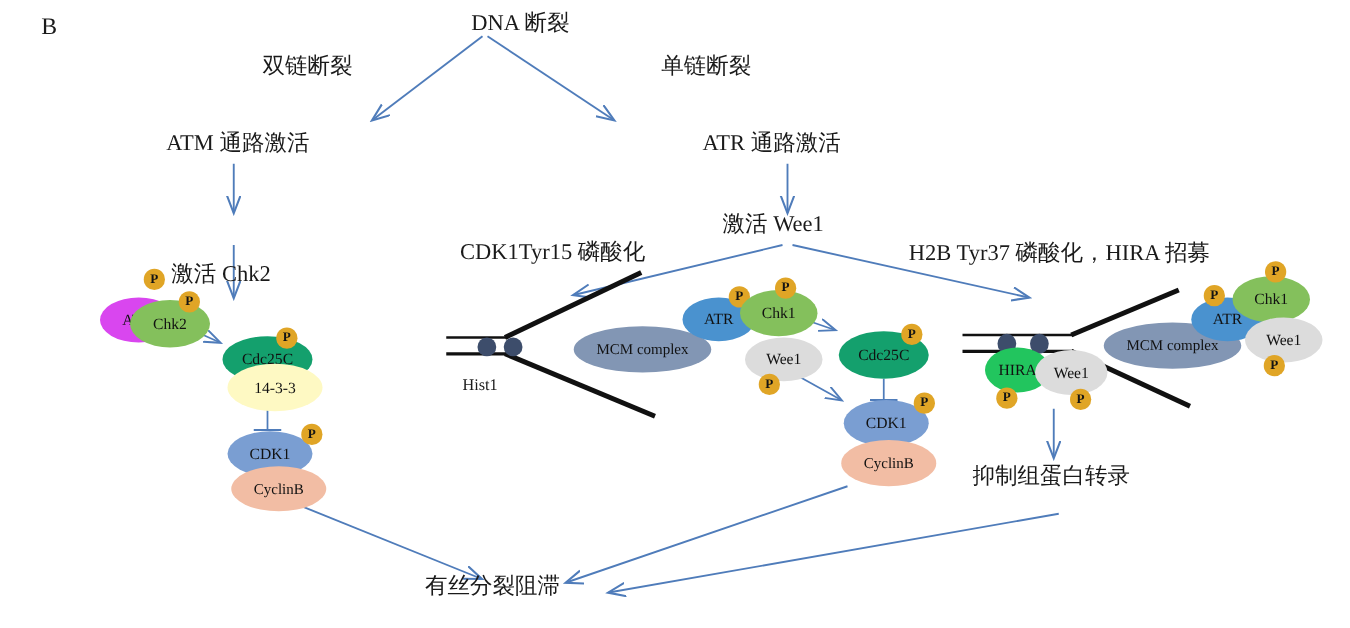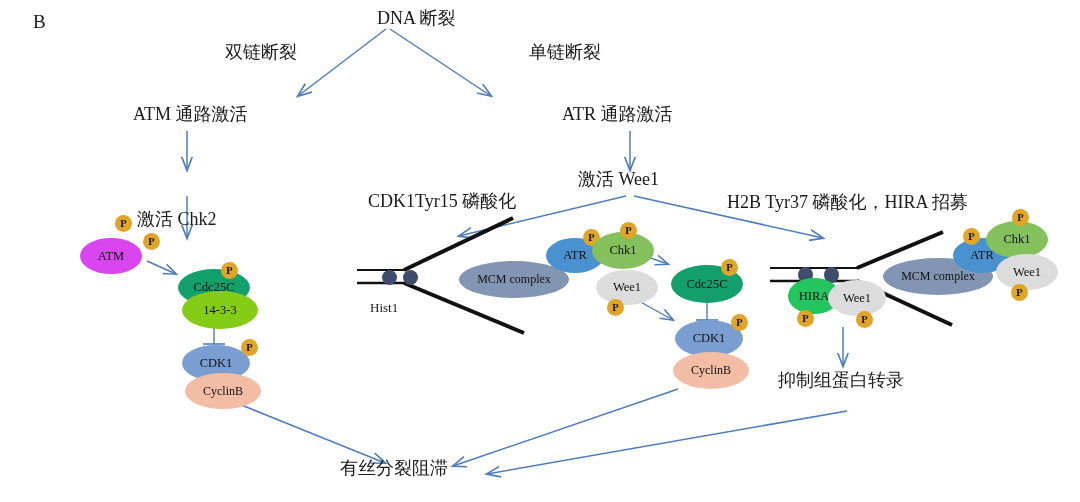--- a/index.html
+++ b/index.html
@@ -88,21 +88,21 @@
     <line x1="857" y1="268" x2="943" y2="232" stroke="#111" stroke-width="4"></line>
     <line x1="857" y1="281" x2="952" y2="325" stroke="#111" stroke-width="4"></line>
     <line x1="770" y1="268" x2="859" y2="268" stroke="#111" stroke-width="2"></line>
     <line x1="770" y1="281" x2="859" y2="281" stroke="#111" stroke-width="2.6"></line>
   </svg>
 
   <div class="txt panel-letter" style="left:33px;top:12px;">B</div>
 
   <div class="txt lbl" style="left:329px;top:9px;margin-left:48px;">DNA 断裂</div>
 
-  <div class="txt lbl" style="left:225px;top:43px;">双链断裂</div>
+  <div class="txt lbl" style="left:210px;top:43px;">双链断裂</div>
 
   <div class="txt lbl" style="left:505px;top:43px;margin-left:24px;">单链断裂</div>
 
   <div class="txt lbl" style="left:133px;top:105px;">ATM 通路激活</div>
 
   <div class="txt lbl" style="left:562px;top:105px;">ATR 通路激活</div>
 
   <div class="txt lbl" style="left:137px;top:170px;margin-top:40px;">激活 Chk2</div>
 
   <div class="txt lbl" style="left:578px;top:170px;">激活 Wee1</div>
@@ -115,32 +115,35 @@
 
   <div class="txt lbl" style="left:340px;top:459px;">有丝分裂阻滞</div>
 
   <div class="node" style="left:80px;top:238px;width:62px;height:36px;background:#d946ef;">
     <span>ATM</span>
   </div>
   <div class="ptag" style="left:115px;top:215px;width:17px;height:17px;background:#e0a526;">
     <span>P</span>
   </div>
 
+  <div class="node" style="left:104px;top:240px;width:64px;height:38px;background:#84c05c;">
+    <span>Chk2</span>
+  </div>
   <div class="ptag" style="left:143px;top:233px;width:17px;height:17px;background:#e0a526;">
     <span>P</span>
   </div>
 
   <div class="node" style="left:178px;top:269px;width:72px;height:37px;background:#14a06d;">
     <span>Cdc25C</span>
   </div>
   <div class="ptag" style="left:221px;top:262px;width:17px;height:17px;background:#e0a526;">
     <span>P</span>
   </div>
 
-  <div class="node" style="left:182px;top:291px;width:76px;height:38px;background:#84cc16;">
+  <div class="node" style="left:182px;top:291px;width:76px;height:38px;background:#fef9c3;">
     <span>14-3-3</span>
   </div>
 
   <div class="node" style="left:182px;top:345px;width:68px;height:36px;background:#7a9ed2;">
     <span>CDK1</span>
   </div>
   <div class="ptag" style="left:241px;top:339px;width:17px;height:17px;background:#e0a526;">
     <span>P</span>
   </div>
 

